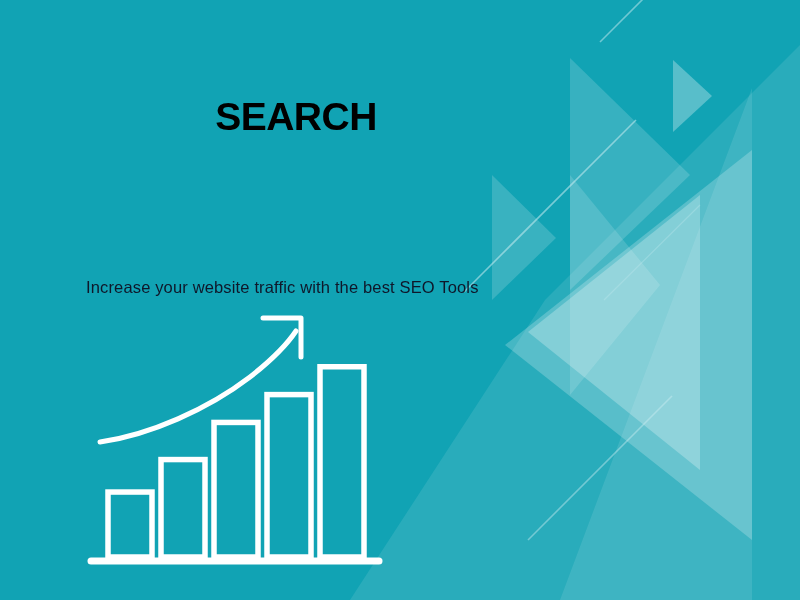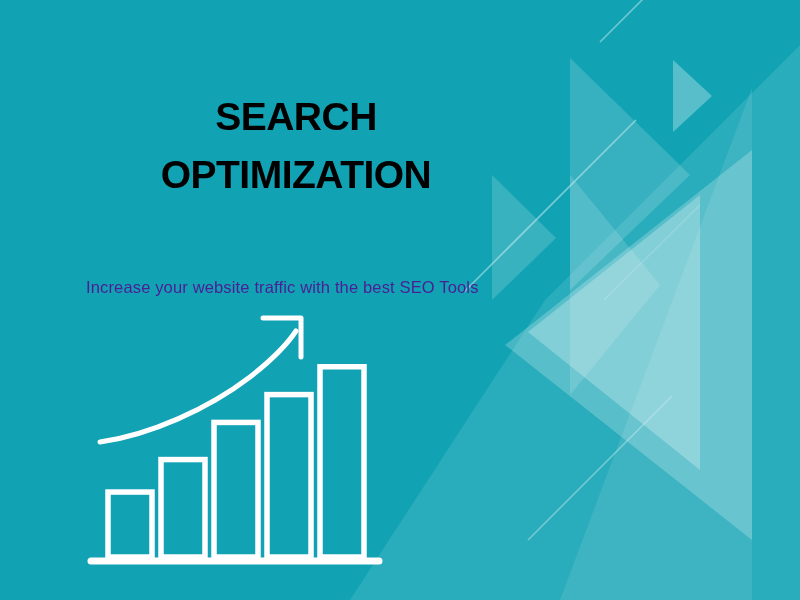--- a/index.html
+++ b/index.html
@@ -44,21 +44,21 @@
     font-size: 39px;
     line-height: 58px;
     letter-spacing: -0.5px;
     white-space: nowrap;
     text-align: center;
   }
   .subtitle {
     position: absolute;
     left: 86px;
     top: 276px;
-    color: #4c1d95;
+    color: #0f172a;
     font-family: "Liberation Sans", sans-serif;
     font-weight: 400;
     font-size: 16.5px;
     line-height: 22px;
     letter-spacing: 0.15px;
     white-space: nowrap;
   }
   #chart-graphic {
     position: absolute;
     left: 80px;
@@ -102,21 +102,20 @@
       <line x1="528" y1="540" x2="672" y2="396" stroke="#cdeef2" stroke-width="1.6" opacity="0.45"></line>
       <line x1="604" y1="300" x2="700" y2="205" stroke="#cdeef2" stroke-width="1.2" opacity="0.28"></line>
 
     </g>
   </svg>
 
   <div id="content-layer">
 
     <div class="headline-block">
       <span class="headline-line">SEARCH</span>
-      <span class="headline-line">OPTIMIZATION</span>
     </div>
 
     <div class="subtitle">Increase your website traffic with the best SEO Tools</div>
 
     <svg id="chart-graphic" viewBox="0 0 320 270">
       <g id="bars-group">
           <rect x="28" y="187.04" width="44" height="64.96000000000001" fill="none" stroke="#ffffff" stroke-width="5.5" stroke-linejoin="miter"></rect>
           <rect x="81" y="154.56" width="44" height="97.44" fill="none" stroke="#ffffff" stroke-width="5.5" stroke-linejoin="miter"></rect>
           <rect x="134" y="117.44" width="44" height="134.56" fill="none" stroke="#ffffff" stroke-width="5.5" stroke-linejoin="miter"></rect>
           <rect x="187" y="89.60000000000002" width="44" height="162.39999999999998" fill="none" stroke="#ffffff" stroke-width="5.5" stroke-linejoin="miter"></rect>

